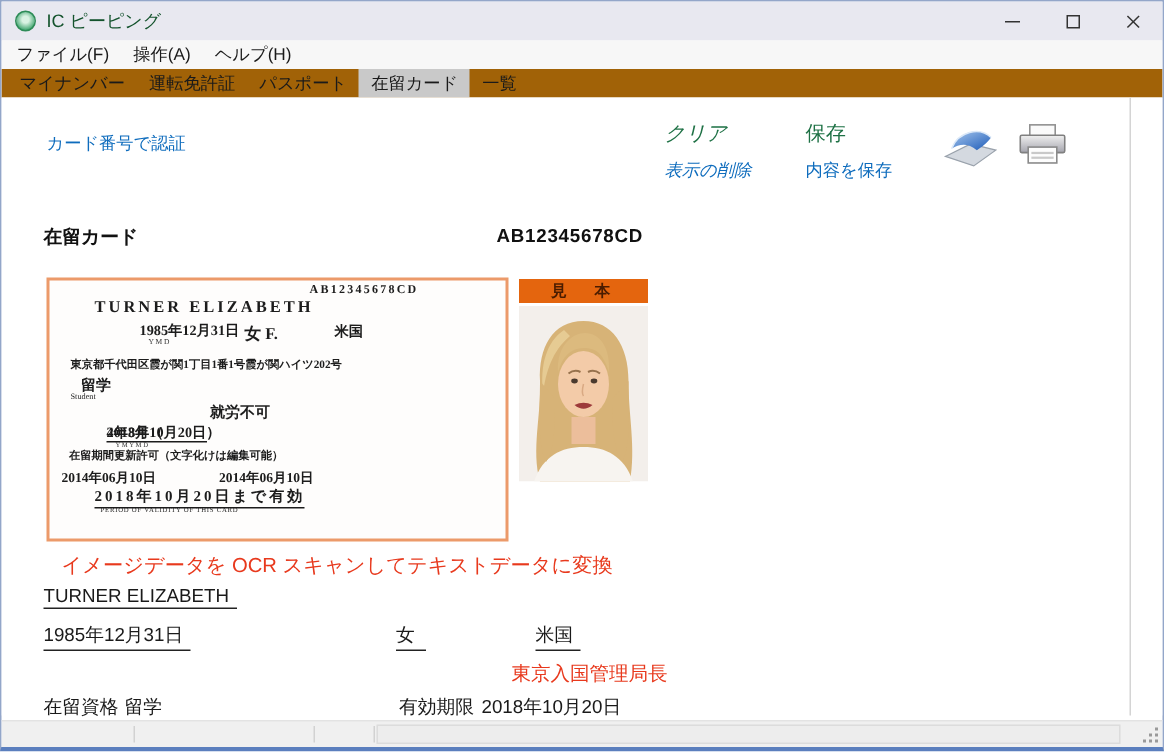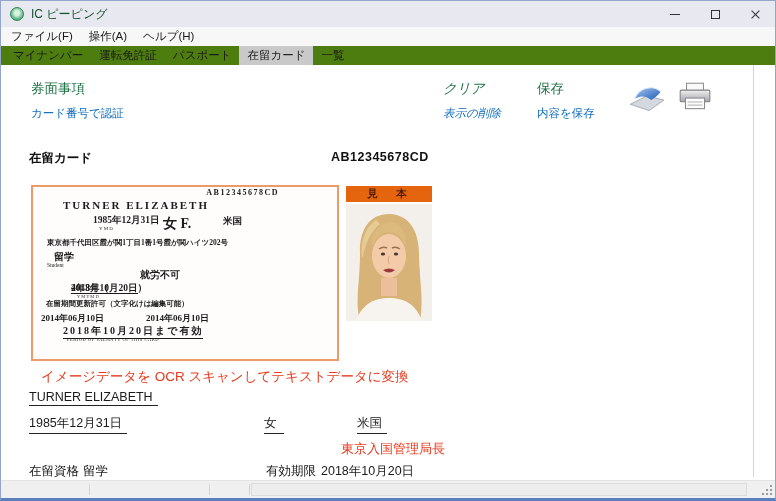--- a/index.html
+++ b/index.html
@@ -23,21 +23,21 @@
     width:1px; height:11px; background:#333; }
   .glyph-close::before{ transform:rotate(45deg); }
   .glyph-close::after{ transform:rotate(-45deg); }
 
   
   .menubar{ position:absolute; top:26px; left:0; right:0; height:19px; background:#f7f7f7;
     display:flex; align-items:center; font-size:11.5px; color:#1a1a1a; padding-left:2px; }
   .menu-item{ padding:0 8px; cursor:default; }
 
   
-  .tabbar{ position:absolute; top:45px; left:0; right:0; height:19px; background:#4d7c0f;
+  .tabbar{ position:absolute; top:45px; left:0; right:0; height:19px; background:#a16207;
     display:flex; align-items:stretch; font-size:11.5px; color:#1a1a1a; padding-left:4px; }
   .tab{ padding:0 8px; display:flex; align-items:center; cursor:default; }
   .tab.selected{ background:#c9c9c9; }
 
   
   .content{ position:absolute; top:64px; left:0; right:0; bottom:21px; background:#fff; }
   .v-divider{ position:absolute; top:0; bottom:0; left:752px; width:1px; background:#d4d4d4; }
 
   .grp{ position:absolute; }
   .grp-title{ font-size:13.5px; color:#1e7145; display:block; }
@@ -50,21 +50,21 @@
 
   
   .card{ position:absolute; left:30px; top:120px; width:308px; height:176px;
     border:2px solid #ec9a6a; background:#fefdfc;
     font-family:"Liberation Serif", serif; color:#1c1c1c; }
   .card span{ position:absolute; white-space:nowrap; }
   .c-number{ top:1px; right:58px; font-size:8px; font-weight:bold; letter-spacing:1.5px; }
   .c-name{ top:12px; left:30px; font-size:11px; font-weight:bold; letter-spacing:2px; }
   .c-birth{ top:27px; left:60px; font-size:9.5px; font-weight:bold; }
   .c-birth-markers{ top:39px; left:66px; font-size:5px; white-space:pre; color:#333; }
-  .c-sex{ top:28px; left:130px; font-size:14px; font-weight:bold; }
+  .c-sex{ top:28px; left:130px; font-size:11px; font-weight:bold; }
   .c-nat{ top:28px; left:190px; font-size:9.5px; font-weight:bold; }
   .c-address{ top:51px; left:14px; font-size:7.5px; font-weight:bold; }
   .c-status{ top:63px; left:21px; font-size:10px; font-weight:bold; }
   .c-status-en{ top:75px; left:14px; font-size:5.5px; }
   .c-work{ top:81px; left:107px; font-size:10px; font-weight:bold; }
   .c-period{ top:95px; left:38px; font-size:9.5px; font-weight:bold; }
   .c-period .u2{ position:static; border-bottom:1px solid #1c1c1c; }
   .c-period-markers{ top:107px; left:44px; font-size:4.5px; white-space:pre; color:#333; }
   .c-permit{ top:112px; left:13px; font-size:7.5px; font-weight:bold; }
   .c-date1{ top:125px; left:8px; font-size:9px; font-weight:bold; }
@@ -128,21 +128,20 @@
     <span class="tab">運転免許証</span>
     <span class="tab">パスポート</span>
     <span class="tab selected">在留カード</span>
     <span class="tab">一覧</span>
   </div>
 
   <div class="content">
     <div class="v-divider"></div>
 
     <div class="grp" style="left:30px; top:15px;">
-      <span class="grp-title">券面事項</span>
       <span class="grp-link">カード番号で認証</span>
     </div>
     <div class="grp" style="left:442px; top:15px;font-style:italic;">
       <span class="grp-title">クリア</span>
       <span class="grp-link">表示の削除</span>
     </div>
     <div class="grp" style="left:536px; top:15px;">
       <span class="grp-title">保存</span>
       <span class="grp-link">内容を保存</span>
     </div>

